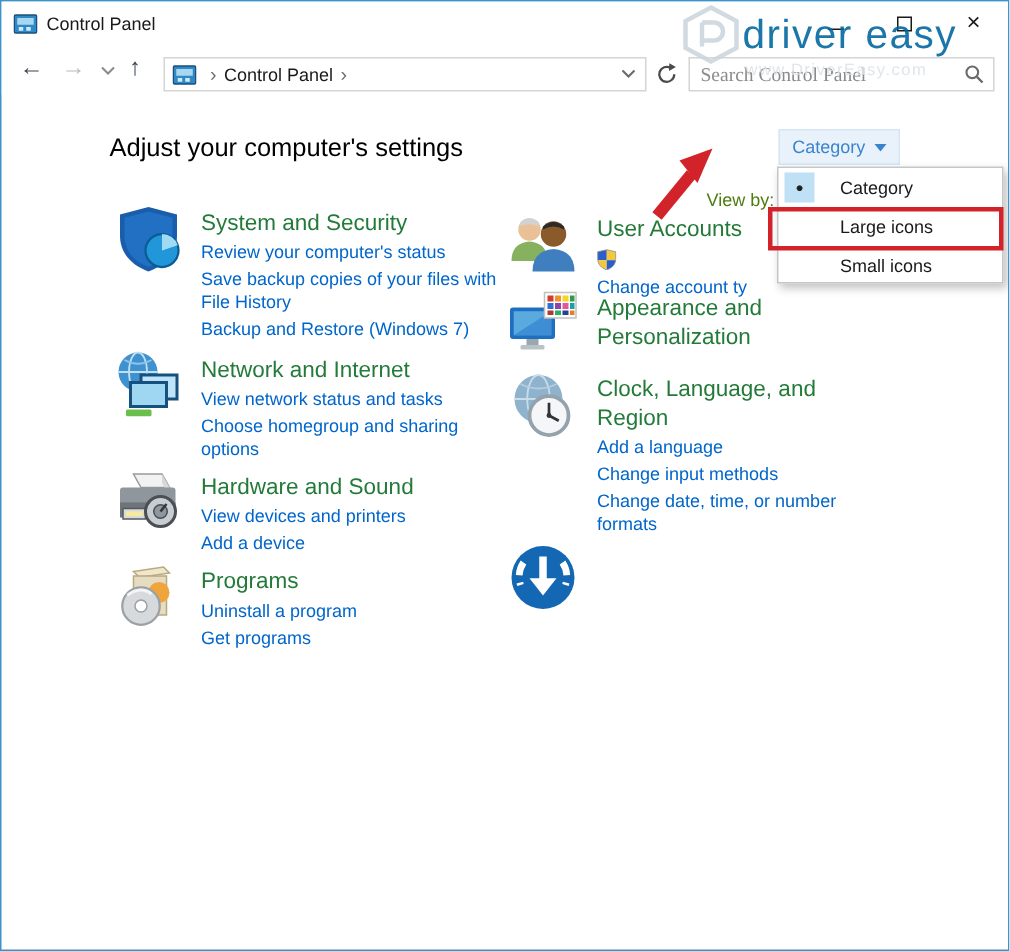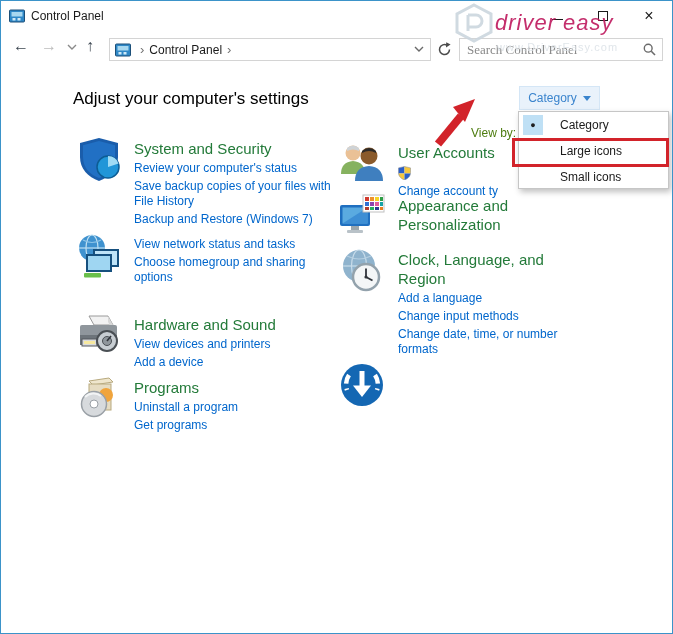--- a/index.html
+++ b/index.html
@@ -14,21 +14,21 @@
   .tb-icon { position:absolute; left:8px; top:8px; width:16px; height:14px; }
   .tb-title { position:absolute; left:30px; top:8px; font-size:12px; color:#1a1a1a; }
   .win-controls { position:absolute; right:0; top:0; height:30px; display:flex; z-index:50; }
   .win-btn { width:46px; height:30px; display:flex; align-items:center; justify-content:center; color:#1a1a1a; font-size:14px; cursor:default; }
   .btn-min span { display:block; width:11px; border-top:1px solid #1a1a1a; margin-top:6px; }
   .btn-max span { display:block; width:10px; height:10px; border:1px solid #1a1a1a; }
   .btn-close { font-size:16px; }
   
   .watermark { position:absolute; left:452px; top:2px; width:215px; z-index:40; pointer-events:none; opacity:.9; }
   .wm-row { display:flex; align-items:center; }
-  .wm-text { font-size:22px; font-style:italic; color:#be185d; letter-spacing:1px; }
+  .wm-text { font-size:27px; color:#0369a1; letter-spacing:1px; }
   .wm-url { font-size:11px; color:#dde3e8; letter-spacing:1px; margin:-2px 0 0 44px; }
   
   .navbar { position:absolute; top:30px; left:0; width:100%; height:32px; background:#fff; z-index:1; }
   .nav-glyph { position:absolute; top:4px; font-size:16px; line-height:22px; }
   .back { left:12px; color:#3c4650; }
   .fwd { left:40px; color:#bcbcbc; }
   .nav-chev { position:absolute; left:66px; top:13px; }
   .up { left:85px; color:#3c4650; }
   .crumbbar { position:absolute; left:108px; top:7px; width:322px; height:23px; border:1px solid #d4d4d4; background:#fff; display:flex; align-items:center; }
   .crumb-icon { margin:0 4px 0 5px; width:16px; height:14px; flex:0 0 auto; }
@@ -183,20 +183,21 @@
   <svg class="cat-icon" style="left:74px; top:232px;" viewBox="0 0 48 48">
     <circle cx="17" cy="15" r="13" fill="#3f92cf"></circle>
     <ellipse cx="17" cy="15" rx="6" ry="13" fill="none" stroke="#bfe0f2" stroke-width="1.2"></ellipse>
     <line x1="4" y1="15" x2="30" y2="15" stroke="#bfe0f2" stroke-width="1.2"></line>
     <path d="M8 7 Q17 12 26 7" fill="none" stroke="#8cc4e8" stroke-width="1.2"></path>
     <rect x="19" y="17" width="24" height="16" fill="#bfe4f8" stroke="#16507e" stroke-width="2"></rect>
     <rect x="12" y="22" width="24" height="16" fill="#9fd6f2" stroke="#16507e" stroke-width="2"></rect>
     <rect x="9" y="40" width="17" height="4.5" rx="1" fill="#6abf4b"></rect>
   </svg>
   <div class="cat-text lt" style="top:236px;">
+    <span class="cat-title">Network and Internet</span>
     <span class="cat-link">View network status and tasks</span>
     <span class="cat-link">Choose homegroup and sharing options</span>
   </div>
 
   <svg class="cat-icon" style="left:74px; top:310px;" viewBox="0 0 48 48">
     <polygon points="14,5 33,5 38,14 19,14" fill="#f2f2f2" stroke="#9a9a9a"></polygon>
     <polygon points="33,5 38,14 38,20 33,11" fill="#d8d8d8"></polygon>
     <rect x="5" y="14" width="37" height="17" rx="2" fill="#8f969c"></rect>
     <rect x="5" y="24" width="37" height="10" fill="#6d747a"></rect>
     <rect x="7" y="28" width="15" height="7" fill="#d8dadc" stroke="#55595e"></rect>

